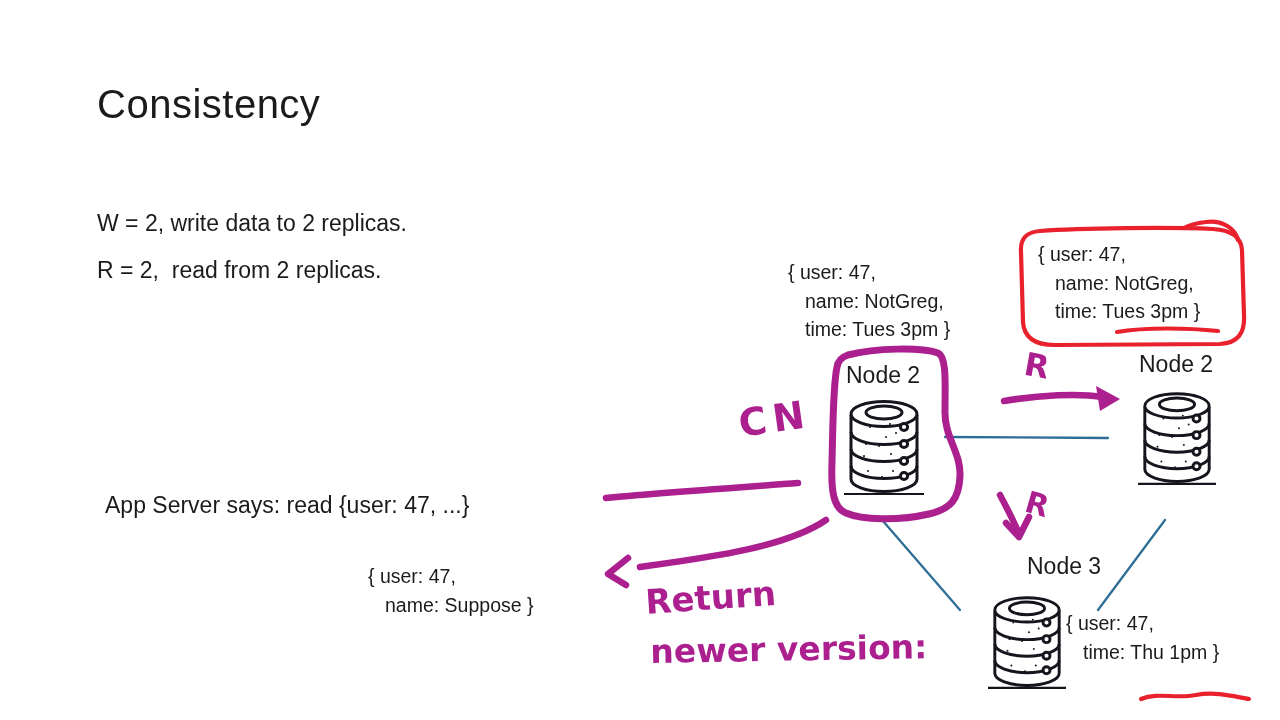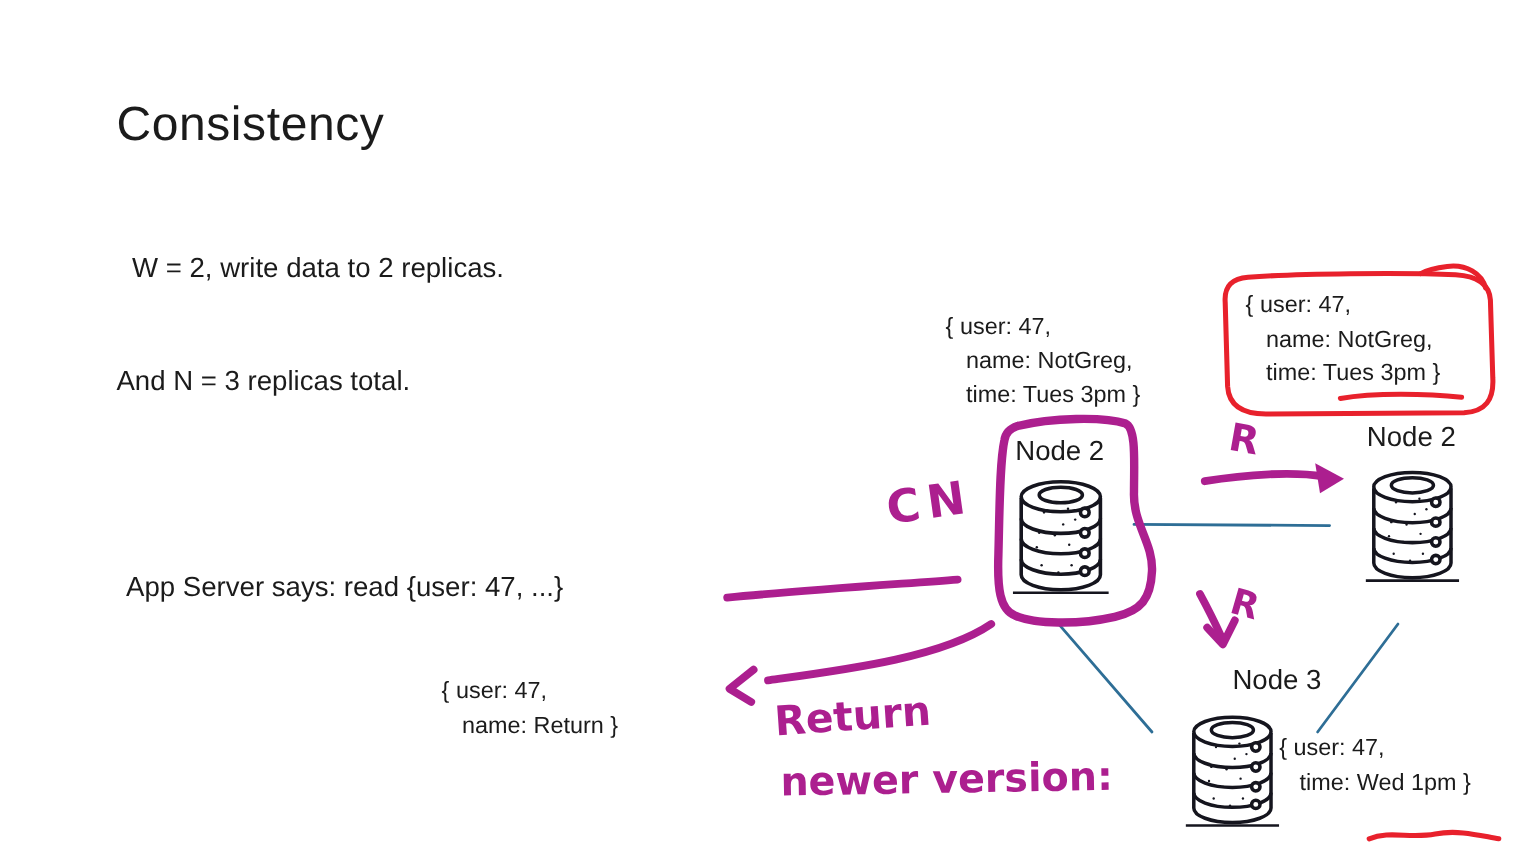--- a/index.html
+++ b/index.html
@@ -32,45 +32,45 @@
   .db-stroke{stroke:#15151e;stroke-width:3;fill:#ffffff;}
   .db-dot{fill:#15151e;stroke:none;}
 </style>
 </head>
 <body>
 
 <div class="slide">
 
   <div class="abs title t" style="left:97px;top:82px;">Consistency</div>
 
-  <div class="abs body-line t" style="left:97px;top:210px;margin-left:13px;">W = 2, write data to 2 replicas.</div>
-  <div class="abs body-line t" style="left:97px;top:304px;">And N = 3 replicas total.</div>
+  <div class="abs body-line t" style="left:97px;top:210px;">W = 2, write data to 2 replicas.</div>
+  <div class="abs body-line t" style="left:97px;top:257px;">R = 2,  read from 2 replicas.</div>
 
-  <div class="abs body-line t" style="left:105px;top:476px;">App Server says: read {user: 47, ...}</div>
+  <div class="abs body-line t" style="left:105px;top:492px;">App Server says: read {user: 47, ...}</div>
 
   <div class="abs json" style="left:368px;top:562px;">
     <div class="t">{ user: 47,</div>
-    <div class="t indent">name: Return }</div>
+    <div class="t indent">name: Suppose }</div>
   </div>
 
   <div class="abs json" style="left:788px;top:258px;">
     <div class="t">{ user: 47,</div>
     <div class="t indent">name: NotGreg,</div>
     <div class="t indent">time: Tues 3pm }</div>
   </div>
 
   <div class="abs json" style="left:1038px;top:240px;">
     <div class="t">{ user: 47,</div>
     <div class="t indent">name: NotGreg,</div>
     <div class="t indent">time: Tues 3pm }</div>
   </div>
 
   <div class="abs json" style="left:1066px;top:609px;">
     <div class="t">{ user: 47,</div>
-    <div class="t indent">time: Wed 1pm }</div>
+    <div class="t indent">time: Thu 1pm }</div>
   </div>
 
   <div class="abs node-label t" style="left:846px;top:362px;">Node 2</div>
   <div class="abs node-label t" style="left:1139px;top:351px;">Node 2</div>
   <div class="abs node-label t" style="left:987px;top:553px;margin-left:40px;">Node 3</div>
 
   <svg class="overlay" width="0" height="0">
     <defs>
       <g id="dbicon">
         <path class="db-stroke" d="M5,16 L5,80 A33,12.5 0 0 0 71,80 L71,16"></path>

